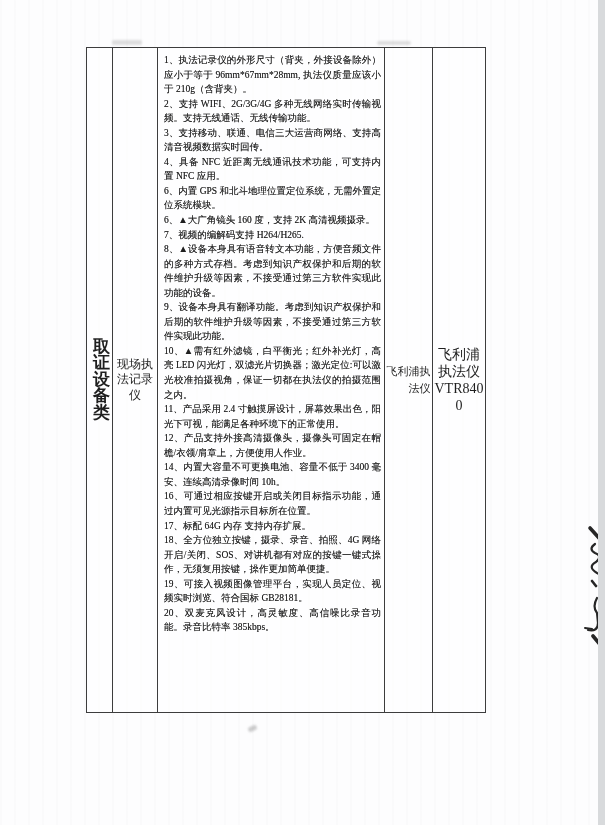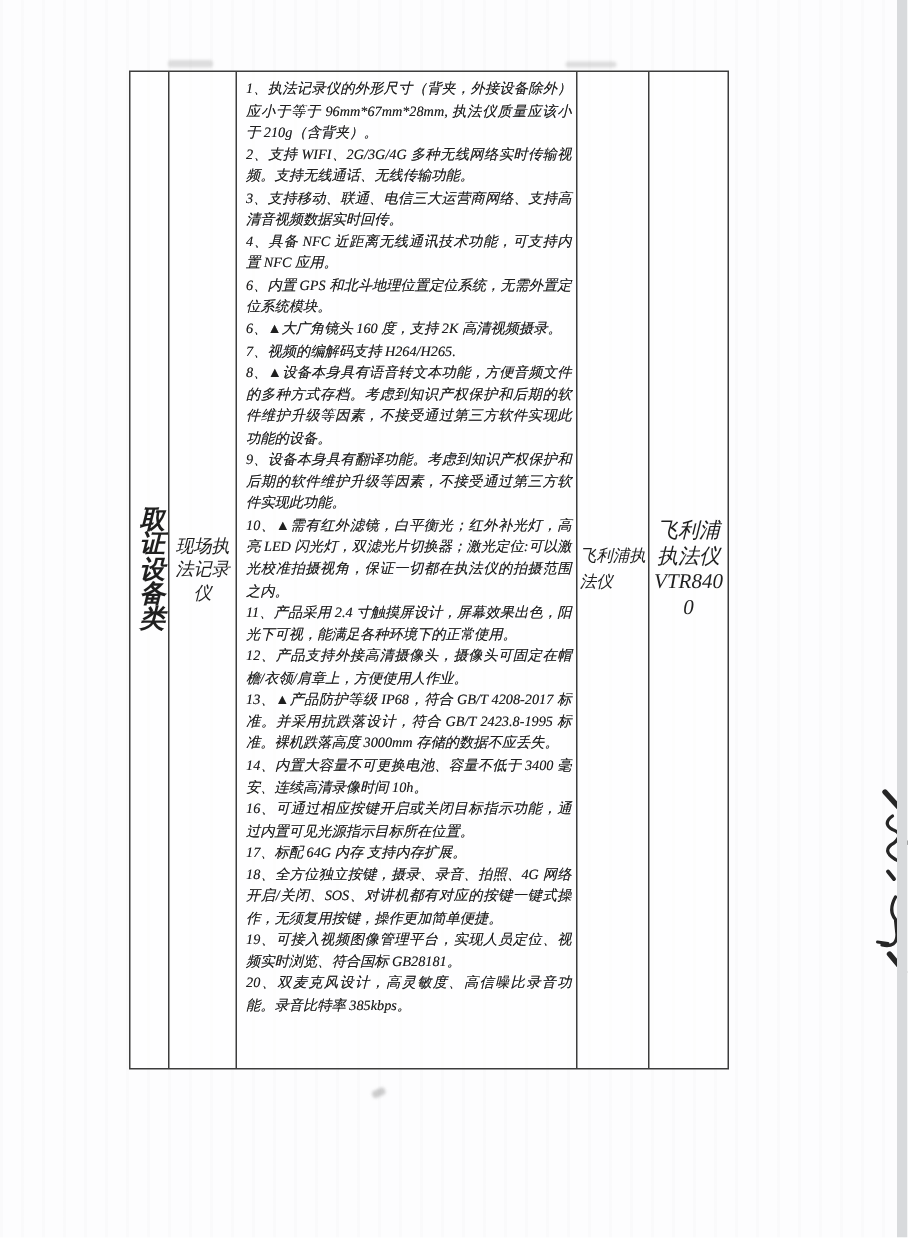--- a/index.html
+++ b/index.html
@@ -11,40 +11,40 @@
   }
   .page{position:absolute;inset:0;
     background:repeating-linear-gradient(90deg,rgba(0,0,0,0.012) 0 2px,rgba(0,0,0,0) 2px 14px);}
   .scanner-strip{position:absolute;top:0;right:0;width:7px;height:825px;background:#d8dadc;}
   .spec-table{
     position:absolute;left:86px;top:47px;width:400px;height:666px;
     box-sizing:border-box;border:1px solid #3d3d3d;
     display:grid;grid-template-columns:25px 45px 227px 48px 1fr;
     background:rgba(255,255,255,0.55);
   }
-  .cell{box-sizing:border-box;min-width:0;font-style:italic;}
+  .cell{box-sizing:border-box;min-width:0;}
   .cell + .cell{border-left:1px solid #3d3d3d;}
   .cell-center{display:flex;align-items:center;justify-content:center;}
   .category-label{
     width:13px;font-size:17px;line-height:16.5px;letter-spacing:0;
     word-break:break-all;text-align:left;font-weight:bold;
   }
   .device-label{
     width:39px;font-size:12px;line-height:15.5px;
     word-break:break-all;text-align:center;
   }
   .specs{padding:5px 3px 0 6px;overflow:hidden;}
   .spec-item{
     margin:0;font-size:9.5px;line-height:14.55px;
     text-align:justify;word-break:break-all;
     text-shadow:0 0 0.3px rgba(0,0,0,0.55);
   }
   .brand-label{
     width:44px;font-size:11px;line-height:17px;
-    word-break:break-all;text-align:left;
+    word-break:break-all;text-align:right;
   }
   .model-label{
     width:50px;font-size:14px;line-height:17px;
     word-break:break-all;text-align:center;
   }
   .handwriting{position:absolute;left:570px;top:524px;width:44px;height:132px;}
   .smudge{position:absolute;background:rgba(110,110,110,0.22);filter:blur(1px);border-radius:2px;}
   .smudge-a{left:112px;top:40px;width:30px;height:5px;}
   .smudge-b{left:377px;top:41px;width:34px;height:4px;}
   .smudge-c{left:248px;top:726px;width:9px;height:5px;background:rgba(90,90,90,0.3);transform:rotate(-25deg);}
@@ -74,21 +74,20 @@
         <p class="spec-item">3、支持移动、联通、电信三大运营商网络、支持高清音视频数据实时回传。</p>
         <p class="spec-item">4、具备 NFC 近距离无线通讯技术功能，可支持内置 NFC 应用。</p>
         <p class="spec-item">6、内置 GPS 和北斗地理位置定位系统，无需外置定位系统模块。</p>
         <p class="spec-item">6、▲大广角镜头 160 度，支持 2K 高清视频摄录。</p>
         <p class="spec-item">7、视频的编解码支持 H264/H265.</p>
         <p class="spec-item">8、▲设备本身具有语音转文本功能，方便音频文件的多种方式存档。考虑到知识产权保护和后期的软件维护升级等因素，不接受通过第三方软件实现此功能的设备。</p>
         <p class="spec-item">9、设备本身具有翻译功能。考虑到知识产权保护和后期的软件维护升级等因素，不接受通过第三方软件实现此功能。</p>
         <p class="spec-item">10、▲需有红外滤镜，白平衡光；红外补光灯，高亮 LED 闪光灯，双滤光片切换器；激光定位:可以激光校准拍摄视角，保证一切都在执法仪的拍摄范围之内。</p>
         <p class="spec-item">11、产品采用 2.4 寸触摸屏设计，屏幕效果出色，阳光下可视，能满足各种环境下的正常使用。</p>
         <p class="spec-item">12、产品支持外接高清摄像头，摄像头可固定在帽檐/衣领/肩章上，方便使用人作业。</p>
-        <p class="spec-item">13、▲产品防护等级 IP68，符合 GB/T 4208-2017 标准。并采用抗跌落设计，符合 GB/T 2423.8-1995 标准。裸机跌落高度 3000mm 存储的数据不应丢失。</p>
         <p class="spec-item">14、内置大容量不可更换电池、容量不低于 3400 毫安、连续高清录像时间 10h。</p>
         <p class="spec-item">16、可通过相应按键开启或关闭目标指示功能，通过内置可见光源指示目标所在位置。</p>
         <p class="spec-item">17、标配 64G 内存  支持内存扩展。</p>
         <p class="spec-item">18、全方位独立按键，摄录、录音、拍照、4G 网络开启/关闭、SOS、对讲机都有对应的按键一键式操作，无须复用按键，操作更加简单便捷。</p>
         <p class="spec-item">19、可接入视频图像管理平台，实现人员定位、视频实时浏览、符合国标 GB28181。</p>
         <p class="spec-item">20、双麦克风设计，高灵敏度、高信噪比录音功能。录音比特率 385kbps。</p>
       </div>
 
     <div class="cell cell-center">
       <div class="brand-label">飞利浦执法仪</div>

